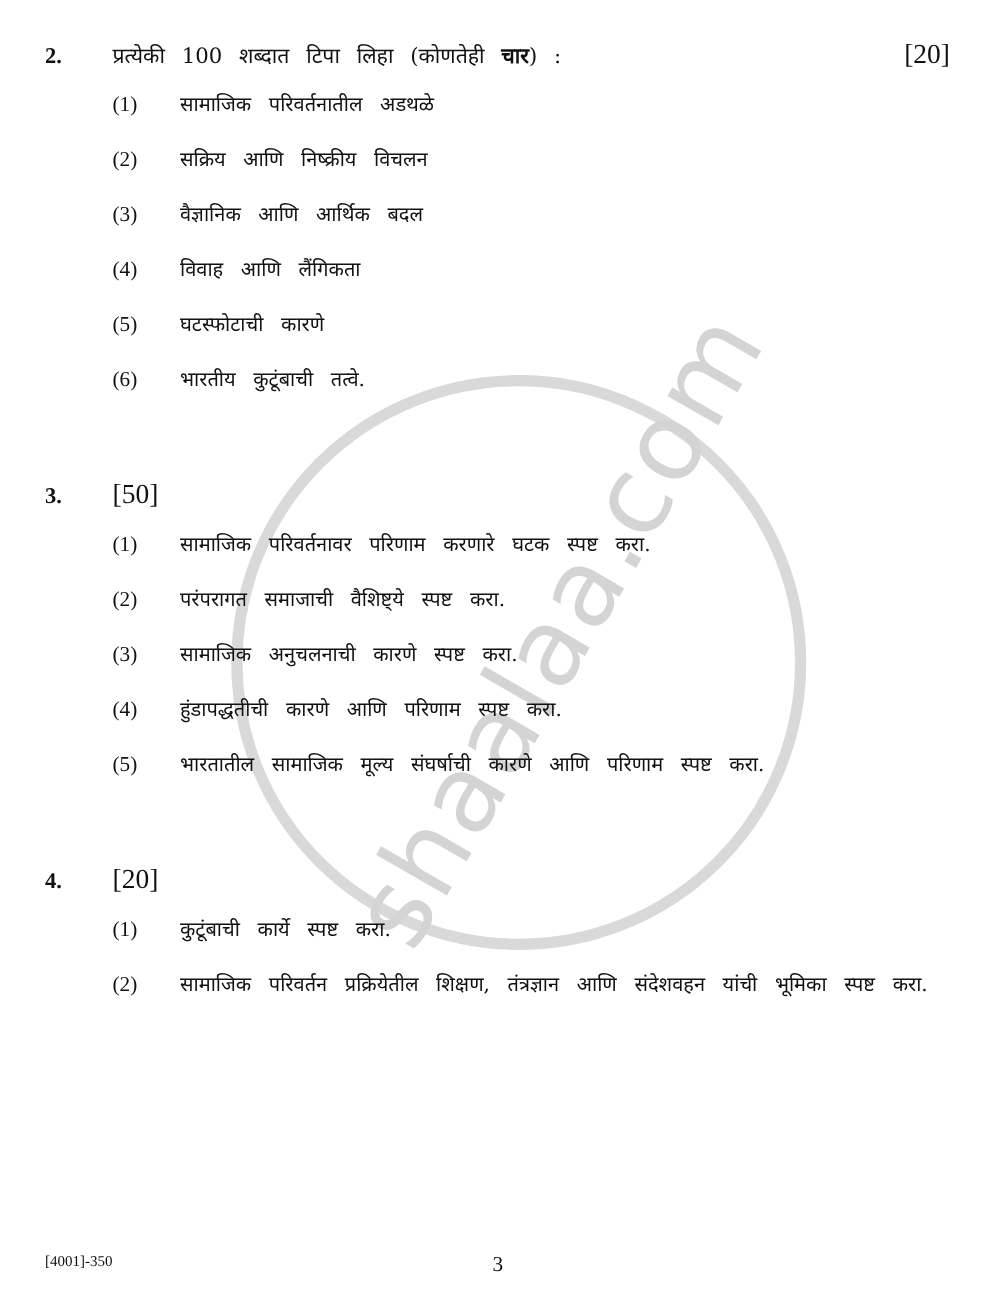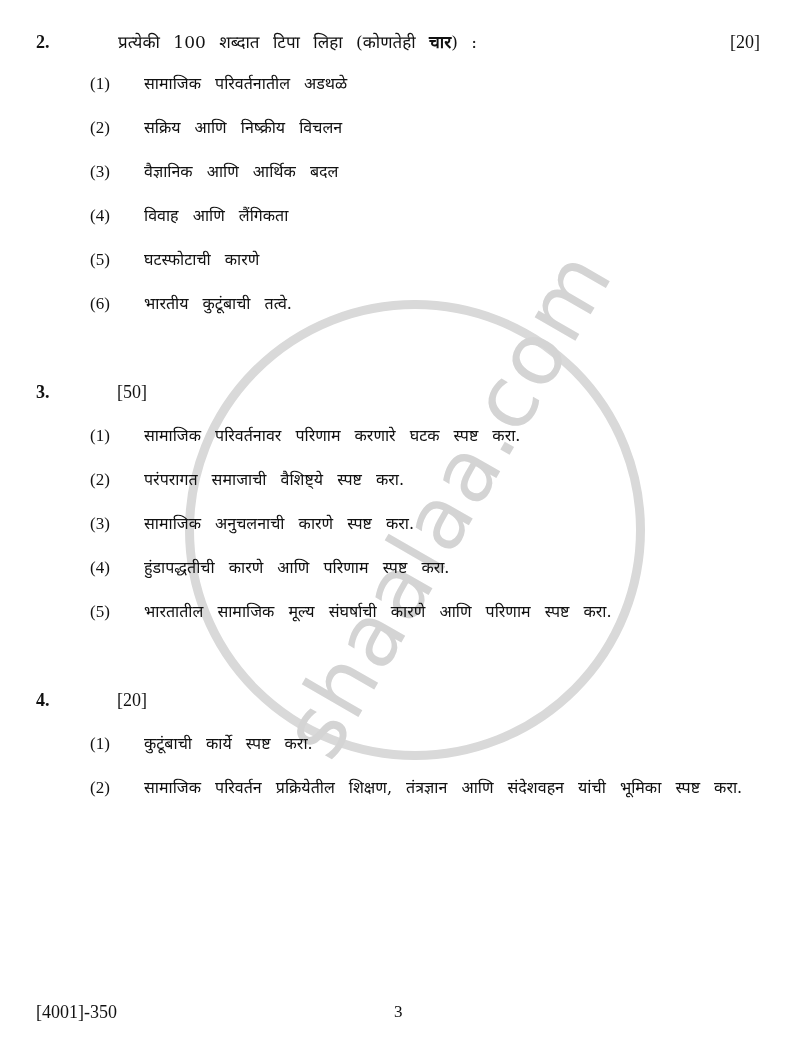--- a/index.html
+++ b/index.html
@@ -21,34 +21,34 @@
       font-family: "DejaVu Sans", "Liberation Sans", sans-serif;
       font-size: 86px; color: #d4d4d4; letter-spacing: 2px;
       pointer-events: none; z-index: 0; white-space: nowrap; text-align: center;
     }
 
     .q-head {
       position: absolute; left: 36px; right: 40px; z-index: 1;
       display: flex; align-items: baseline; font-size: 17px;
     }
     .q-num { width: 54px; font-weight: bold; font-family: "Liberation Serif", serif; font-size: 18px; }
-    .q-text { flex: 1; word-spacing: 8px; margin-left: 28px; }
+    .q-text { flex: 1; word-spacing: 8px; }
     .q-text b { font-weight: bold; }
-    .q-marks { font-family: "Liberation Serif", serif; font-size: 18px; margin-left: 27px; }
+    .q-marks { font-family: "Liberation Serif", serif; font-size: 22px; }
 
     .item {
       position: absolute; left: 90px; right: 40px; z-index: 1;
       display: flex; align-items: baseline; font-size: 16px;
     }
     .item-num { width: 54px; font-family: "Liberation Serif", serif; font-size: 17px; }
     .item-text { flex: 1; word-spacing: 9px; line-height: 44px; }
 
     .footer-code {
       position: absolute; left: 36px; top: 1002px; z-index: 1;
-      font-family: "Liberation Serif", serif; font-size: 18px;
+      font-family: "Liberation Serif", serif; font-size: 12px;
     }
     .footer-page {
       position: absolute; left: 394px; top: 1002px; z-index: 1;
       font-family: "Liberation Serif", serif; font-size: 17px;
     }
   </style>
 </head>
 <body>
 
 <div class="page">

